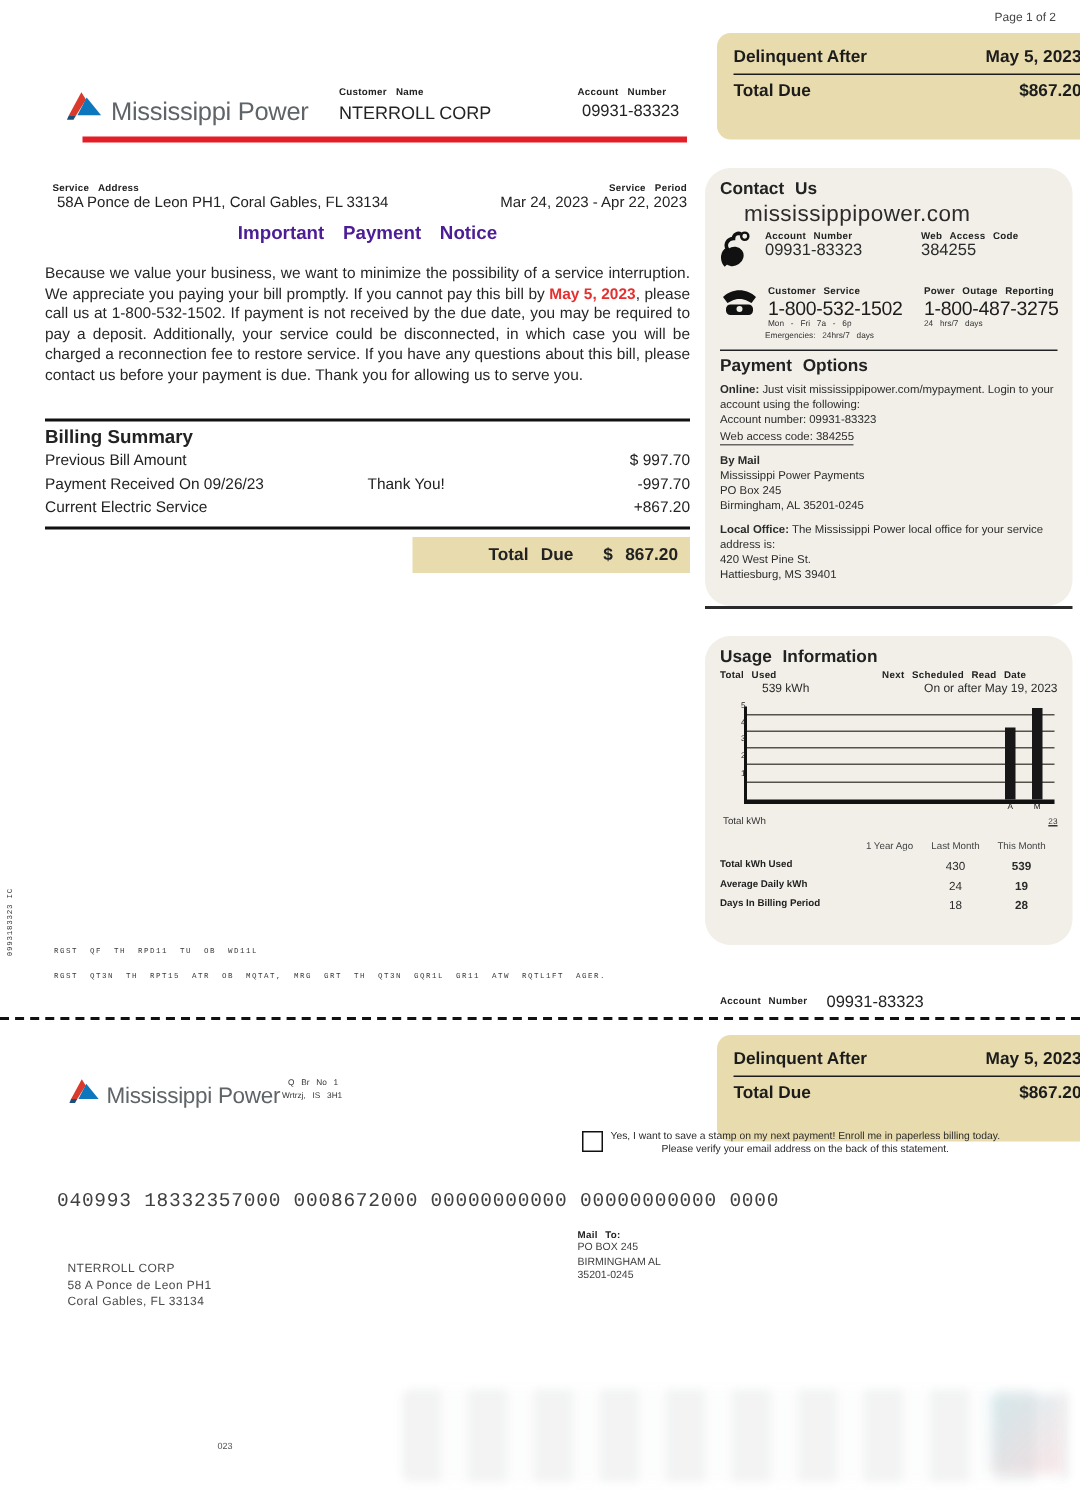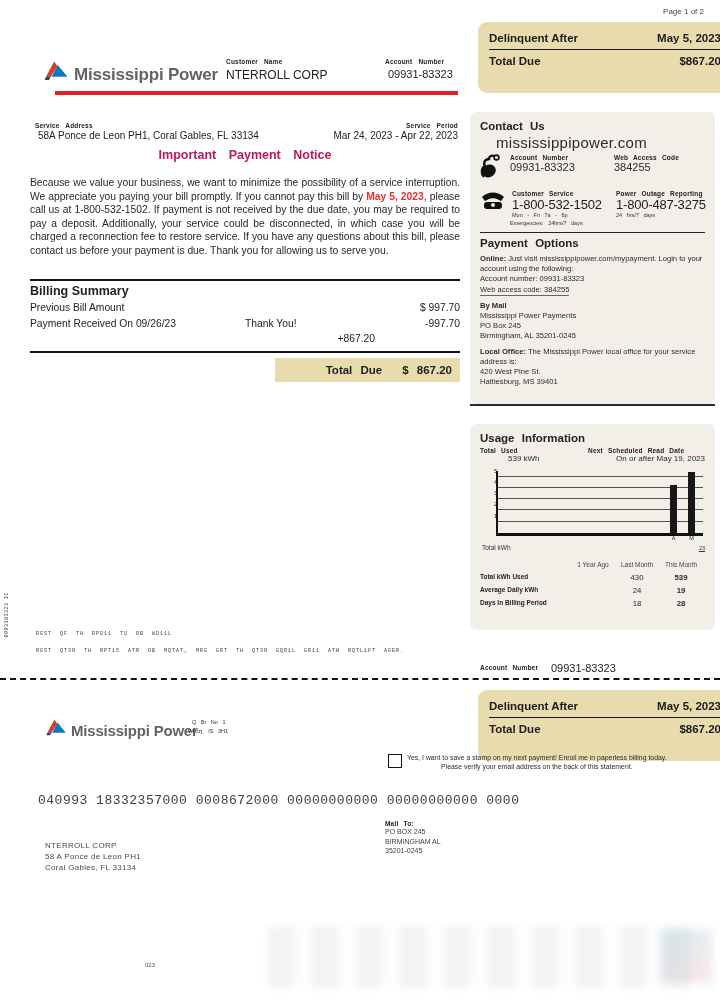--- a/index.html
+++ b/index.html
@@ -5,36 +5,36 @@
   html,body{margin:0;padding:0;background:#888;}
   #page{position:relative;width:720px;height:1000px;background:#ffffff;margin:0 auto;
         font-family:"Liberation Sans",sans-serif;color:#222;overflow:hidden;}
   .abs{position:absolute;}
   .tiny-label{font-size:6.5px;font-weight:bold;color:#222;word-spacing:4px;letter-spacing:.2px;}
   
   .due-box{left:478px;width:232px;height:58px;background:#e8dcae;border-radius:9px;padding:7px 11px 6px;box-sizing:content-box;}
   .due-row{display:flex;justify-content:space-between;align-items:baseline;font-size:11.5px;font-weight:bold;color:#1c1c1c;padding:3px 0;}
   .due-div{border-top:1.6px solid #1c1c1c;margin:2px 0;}
   
-  .brand-text{font-size:17px;color:#5f6468;font-weight:700;letter-spacing:-.2px;}
+  .brand-text{font-size:17px;color:#5f6468;font-weight:400;letter-spacing:-.2px;}
   .redrule{left:55px;top:91px;width:403px;height:4px;background:#e41e26;}
   
-  .notice-title{color:#be185d;font-weight:bold;font-size:12.5px;word-spacing:9px;}
+  .notice-title{color:#4c1d95;font-weight:bold;font-size:12.5px;word-spacing:9px;}
   .para{font-size:10.3px;line-height:13.6px;color:#272727;text-align:justify;}
   .para .due-date{color:#e43030;font-weight:bold;}
   
   .bs{left:30px;top:279px;width:430px;}
   .bs-rule{border-top:2.2px solid #111;}
   .bs-title{font-size:12.5px;font-weight:bold;margin:3px 0 2px;}
   .bs-row{display:grid;grid-template-columns:1fr 130px 85px;font-size:10.3px;line-height:15.5px;}
   .bs-row .amt{text-align:right;}
   .bs-total{margin-left:245px;width:185px;background:#e8dcae;margin-top:5px;padding:6px 8px 6px 0;box-sizing:border-box;
             display:flex;justify-content:flex-end;gap:20px;font-weight:bold;font-size:11.5px;word-spacing:5px;}
   
-  .panel{left:470px;width:245px;background:#f1efe8;border-radius:7px;padding:8px 10px;box-sizing:border-box;}
+  .panel{left:470px;width:245px;background:#f1efe8;border-radius:17px;padding:8px 10px;box-sizing:border-box;}
   .panel-title{font-size:11.5px;font-weight:bold;word-spacing:4px;}
   .website{font-size:15px;color:#2b2b2b;margin:2px 0 3px 16px;letter-spacing:.3px;}
   .icon-row{display:flex;align-items:flex-start;gap:6px;margin-top:2px;}
   .two-col{display:grid;grid-template-columns:104px 110px;}
   .val{font-size:11px;color:#2b2b2b;}
   .phone-num{font-size:13px;font-weight:normal;color:#1c1c1c;letter-spacing:-.2px;}
   .micro{font-size:5.5px;color:#333;word-spacing:3px;}
   .po-divider{border-top:1.3px solid #222;margin:6px 0 4px;}
   .po-text{font-size:7.6px;line-height:10.2px;color:#2b2b2b;}
   .po-text b{font-weight:bold;}
@@ -124,20 +124,21 @@
       <span>Previous Bill Amount</span>
       <span></span>
       <span class="amt">$ 997.70</span>
     </div>
     <div class="bs-row">
       <span>Payment Received On 09/26/23</span>
       <span>Thank You!</span>
       <span class="amt">-997.70</span>
     </div>
     <div class="bs-row">
+      <span>Current Electric Service</span>
       <span></span>
       <span class="amt">+867.20</span>
     </div>
     <div class="bs-rule" style="margin-top:4px;"></div>
     <div class="bs-total">
       <span>Total Due</span>
       <span>$ 867.20</span>
     </div>
   </div>
 

